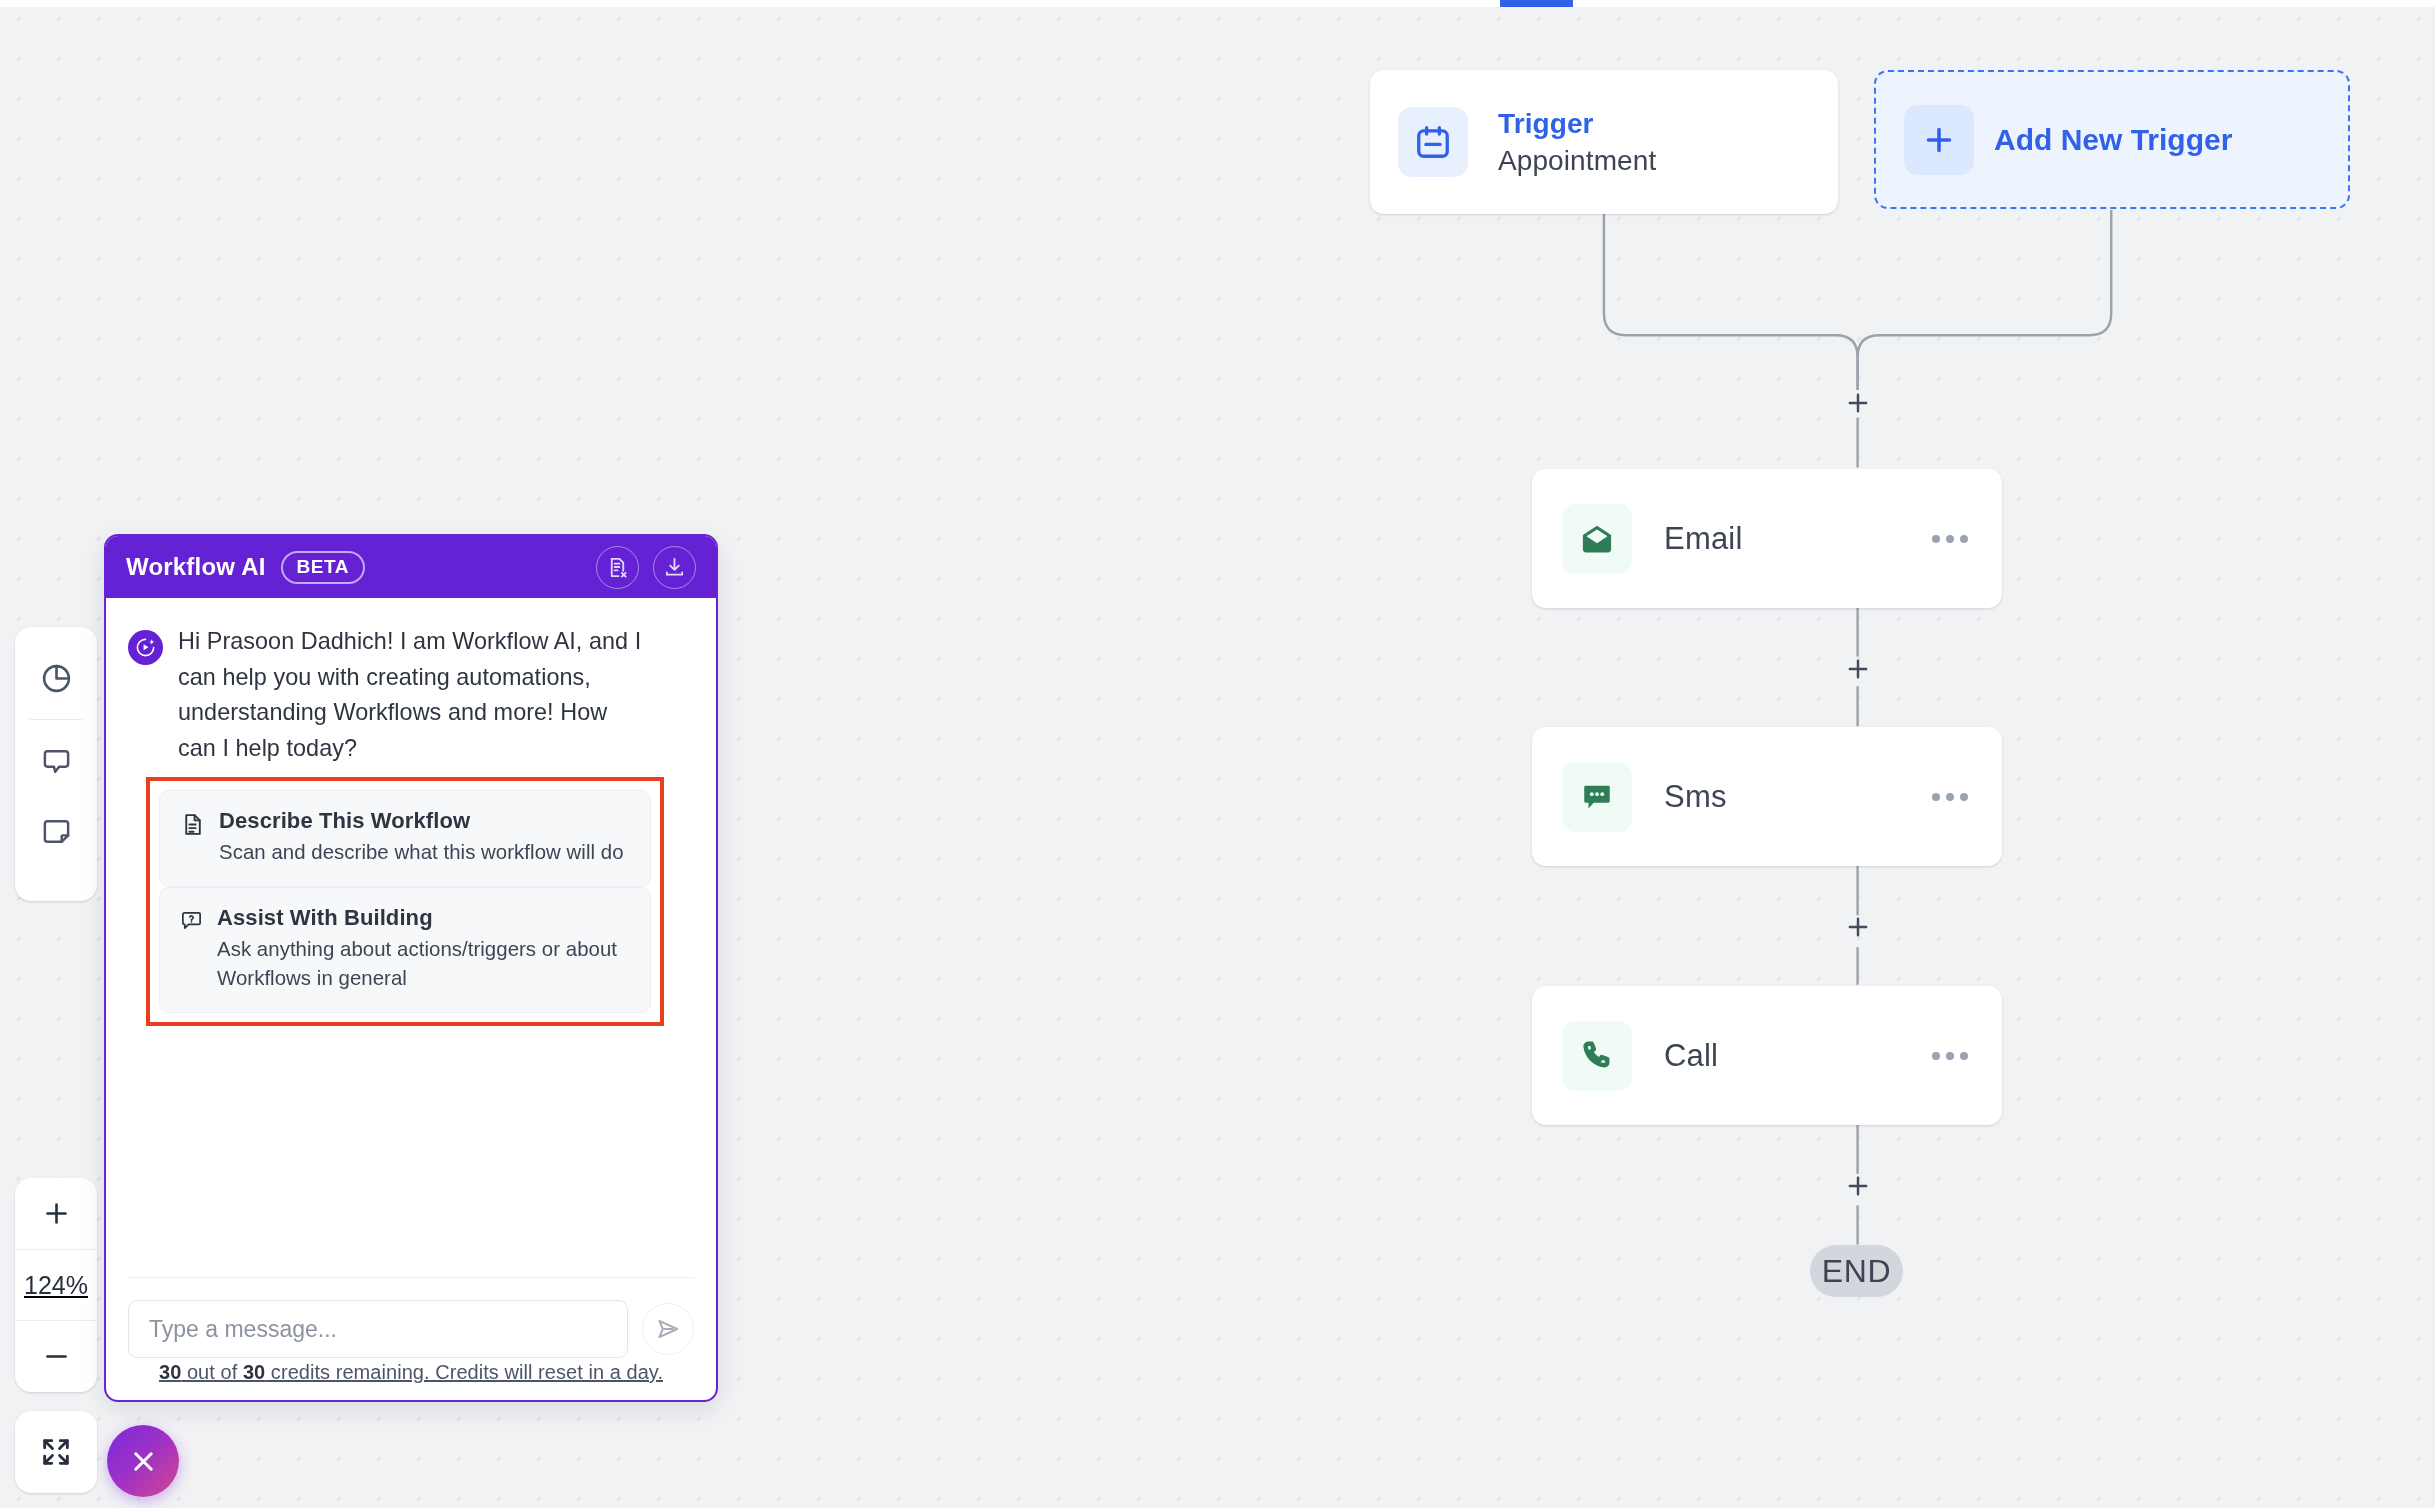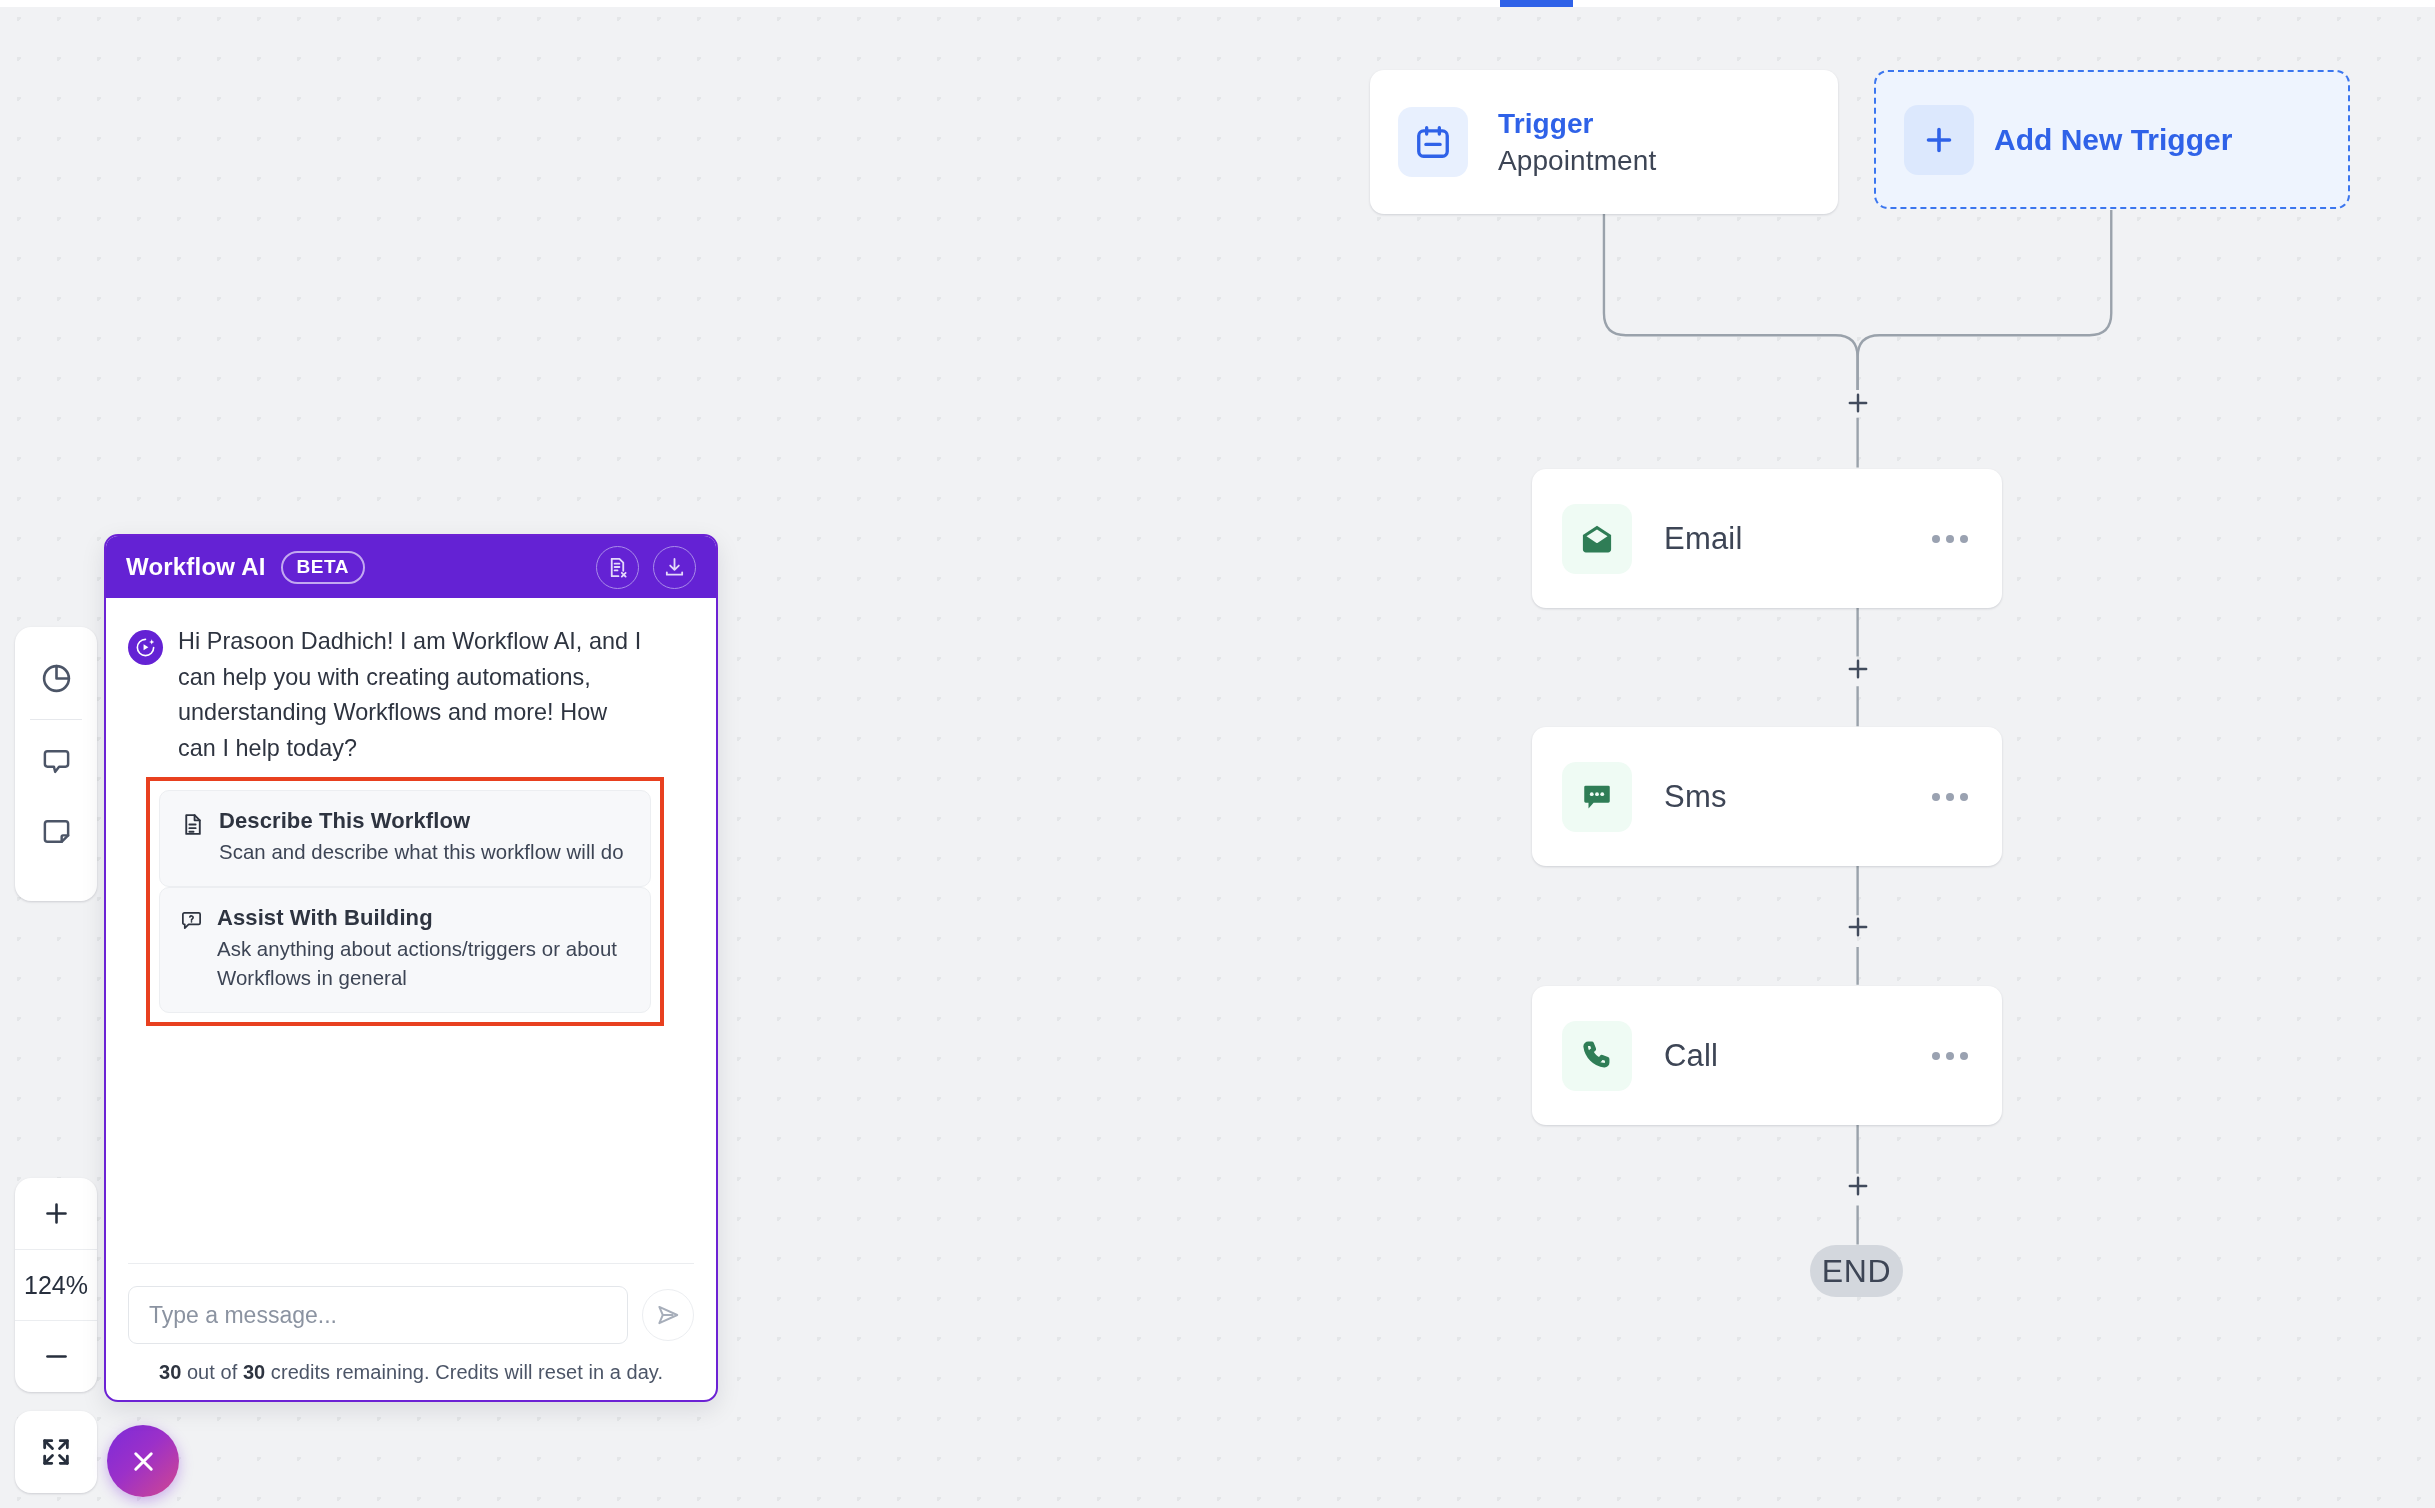--- a/index.html
+++ b/index.html
@@ -88,20 +88,21 @@
     background: #d3d7dd; border-radius: 26px;
     display: flex; align-items: center; justify-content: center;
     font-size: 32px; font-weight: 400; color: #3d4555; letter-spacing: 0.6px;
   }
 
   
   .rail {
     position: absolute; background: #ffffff;
     border-radius: 16px;
     box-shadow: 0 1px 3px rgba(16,24,40,.10), 0 1px 2px rgba(16,24,40,.06);
+    text-decoration: underline;
   }
   #tool-rail { left: 15px; top: 627px; width: 82px; height: 274px;
     display: flex; flex-direction: column; align-items: center; padding-top: 24px; }
   .rail-btn {
     width: 64px; height: 54px; display: flex; align-items: center; justify-content: center;
     color: #4c5567; cursor: pointer;
   }
   .rail-sep { width: 52px; height: 1px; background: #e6e8ec; margin: 14px 0; }
   #zoom-rail { left: 15px; top: 1178px; width: 82px; height: 214px;
     display: flex; flex-direction: column; }
@@ -188,21 +189,21 @@
     background: #ffffff; padding: 0 20px;
     font-family: "Liberation Sans", sans-serif; font-size: 23px; color: #2e3440;
   }
   #message-input::placeholder { color: #8b93a1; }
   #send-btn {
     width: 52px; height: 52px; border-radius: 50%; border: 1px solid #eceef1;
     background: #ffffff; display: flex; align-items: center; justify-content: center;
     color: #a7aeba; cursor: pointer; flex: 0 0 auto;
   }
   #credits-line {
-    margin-top: 17px; text-align: center; font-size: 20px; color: #4c5567; letter-spacing: 0.05px;
+    margin-top: 3px; text-align: center; font-size: 20px; color: #4c5567; letter-spacing: 0.05px; text-decoration: underline;
   }
   #credits-line b { font-weight: 700; color: #2e3440; }
 </style>
 </head>
 <body>
 
 <div id="app">
 
   <div class="top-strip">
     <div class="top-tab-indicator"></div>

